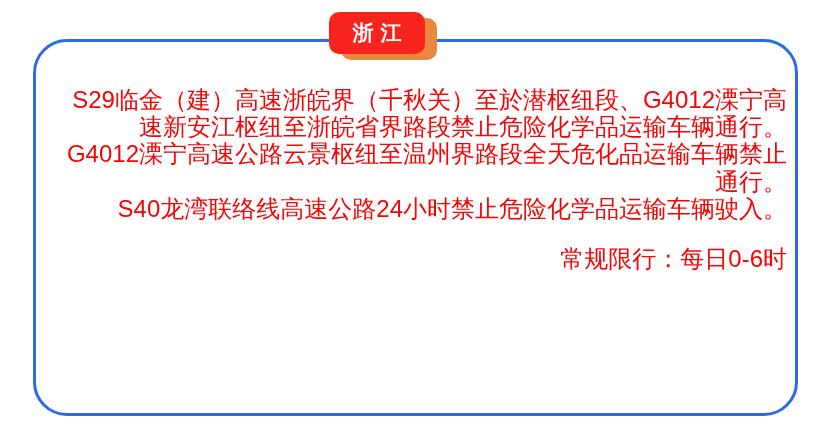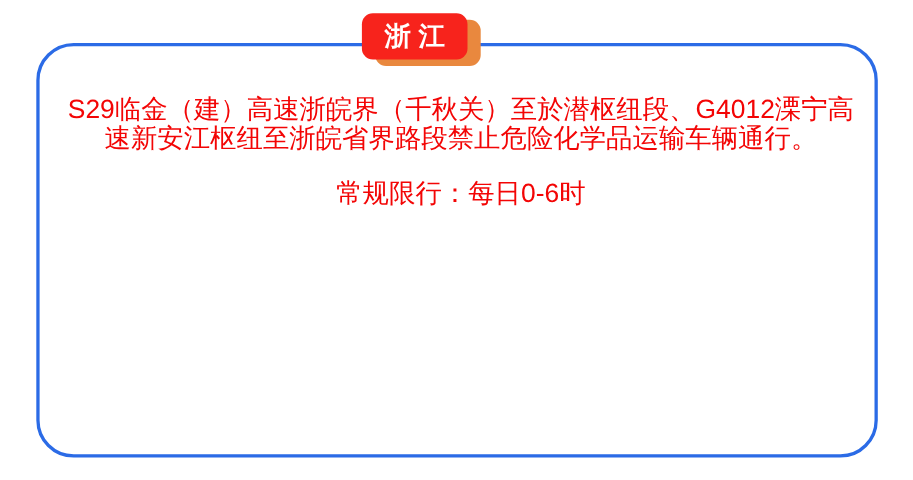--- a/index.html
+++ b/index.html
@@ -44,47 +44,49 @@
   .badge-front {
     position: absolute;
     left: 0; top: 0;
     width: 96px; height: 42px;
     background: var(--badge-red);
     border-radius: 10px;
     display: flex; align-items: center; justify-content: center;
   }
   .badge-front span {
     color: var(--badge-text);
-    font-size: 24px;
+    font-size: 21px;
     font-weight: bold;
     letter-spacing: 7px;
     padding-left: 7px; 
     white-space: nowrap;
   }
 
   .content {
     position: absolute;
     left: 0; top: 0; right: 0; bottom: 0;
     padding: 44px 8px 0 15px;
     color: var(--text-red);
     font-size: 24px;
     line-height: 27.2px;
-    text-align: center;
+    text-align: right;
   }
   .content p { margin: 0; word-break: break-all; }
   .content p.footer { margin-top: 23px; }
 </style>
 </head>
 <body>
 
 <div class="page">
 
   <div class="frame">
     <div class="content">
       <p>S29临金（建）高速浙皖界（千秋关）至於潜枢纽段、G4012溧宁高速新安江枢纽至浙皖省界路段禁止危险化学品运输车辆通行。</p>
+      <p>G4012溧宁高速公路云景枢纽至温州界路段全天危化品运输车辆禁止通行。</p>
+      <p>S40龙湾联络线高速公路24小时禁止危险化学品运输车辆驶入。</p>
       <p class="footer">常规限行：每日0-6时</p>
     </div>
   </div>
 
   <div class="badge-group">
     <div class="badge-shadow"></div>
     <div class="badge-front">
       <span>浙江</span>
     </div>
   </div>

